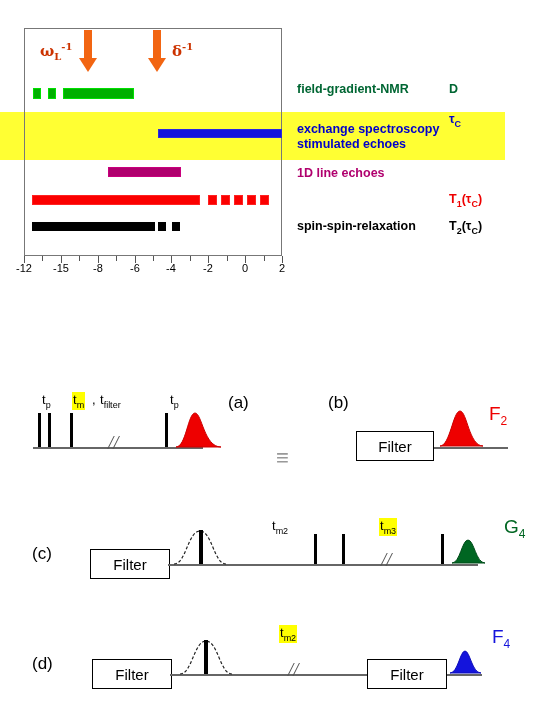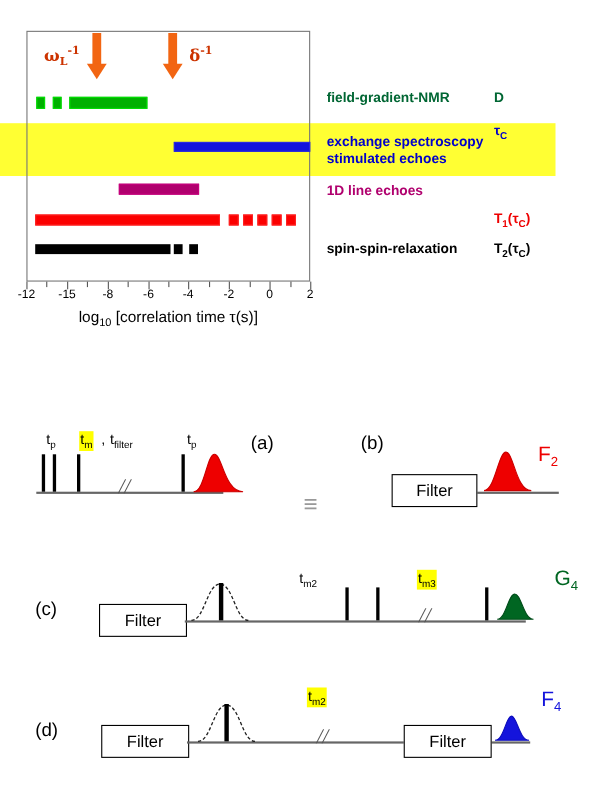--- a/index.html
+++ b/index.html
@@ -177,21 +177,20 @@
       <div class="ticklabel" style="left:0px;">-12</div>
       <div class="ticklabel" style="left:37px;">-15</div>
       <div class="ticklabel" style="left:74px;">-8</div>
       <div class="ticklabel" style="left:111px;">-6</div>
       <div class="ticklabel" style="left:147px;">-4</div>
       <div class="ticklabel" style="left:184px;">-2</div>
       <div class="ticklabel" style="left:221px;">0</div>
       <div class="ticklabel" style="left:258px;">2</div>
     </div>
 
-    <div id="axis-title"><span>log</span><sub>10</sub><span> [correlation time τ(s)]</span></div>
 
     <div class="legend-row l-green" style="left:297px;top:82px;">field-gradient-NMR</div>
     <div class="legend-sym l-green" style="left:449px;top:82px;">D</div>
 
     <div class="legend-row l-blue" style="left:297px;top:122px;">exchange spectroscopy</div>
     <div class="legend-row l-blue" style="left:297px;top:137px;">stimulated echoes</div>
     <div class="legend-sym l-blue" style="left:449px;top:112px;"><span>τ</span><sub>C</sub></div>
 
     <div class="legend-row l-purple" style="left:297px;top:166px;">1D line echoes</div>
 

